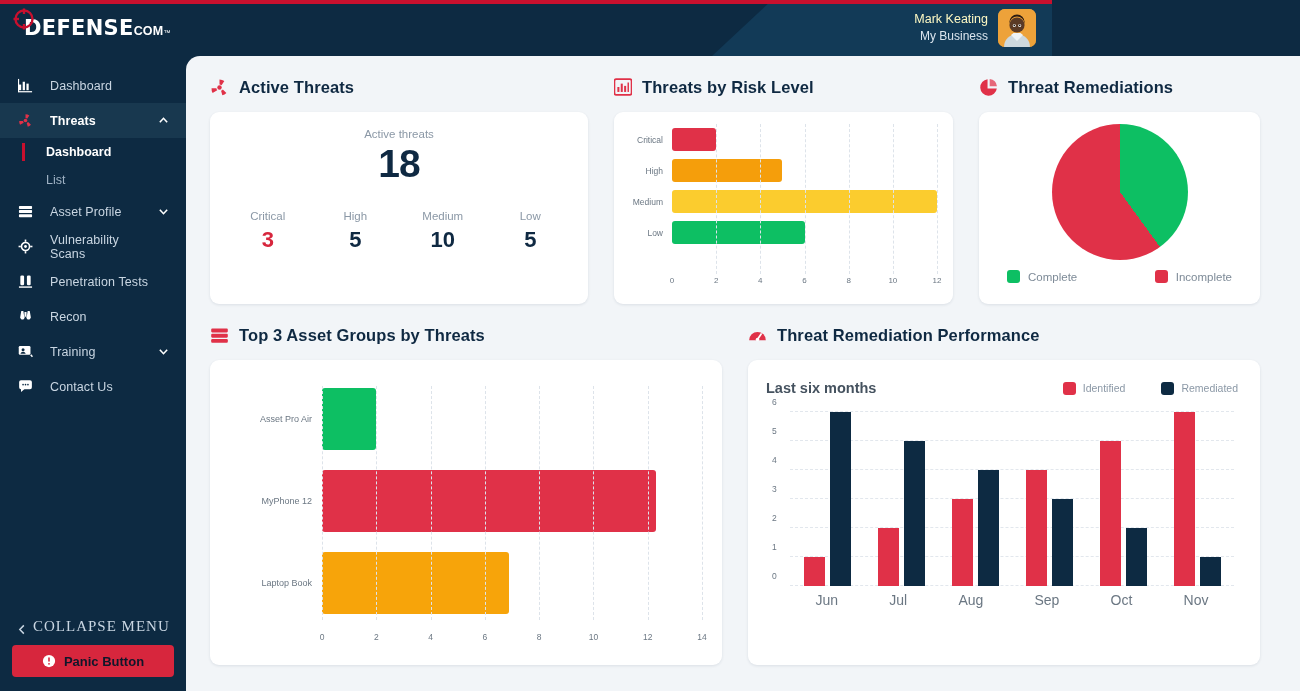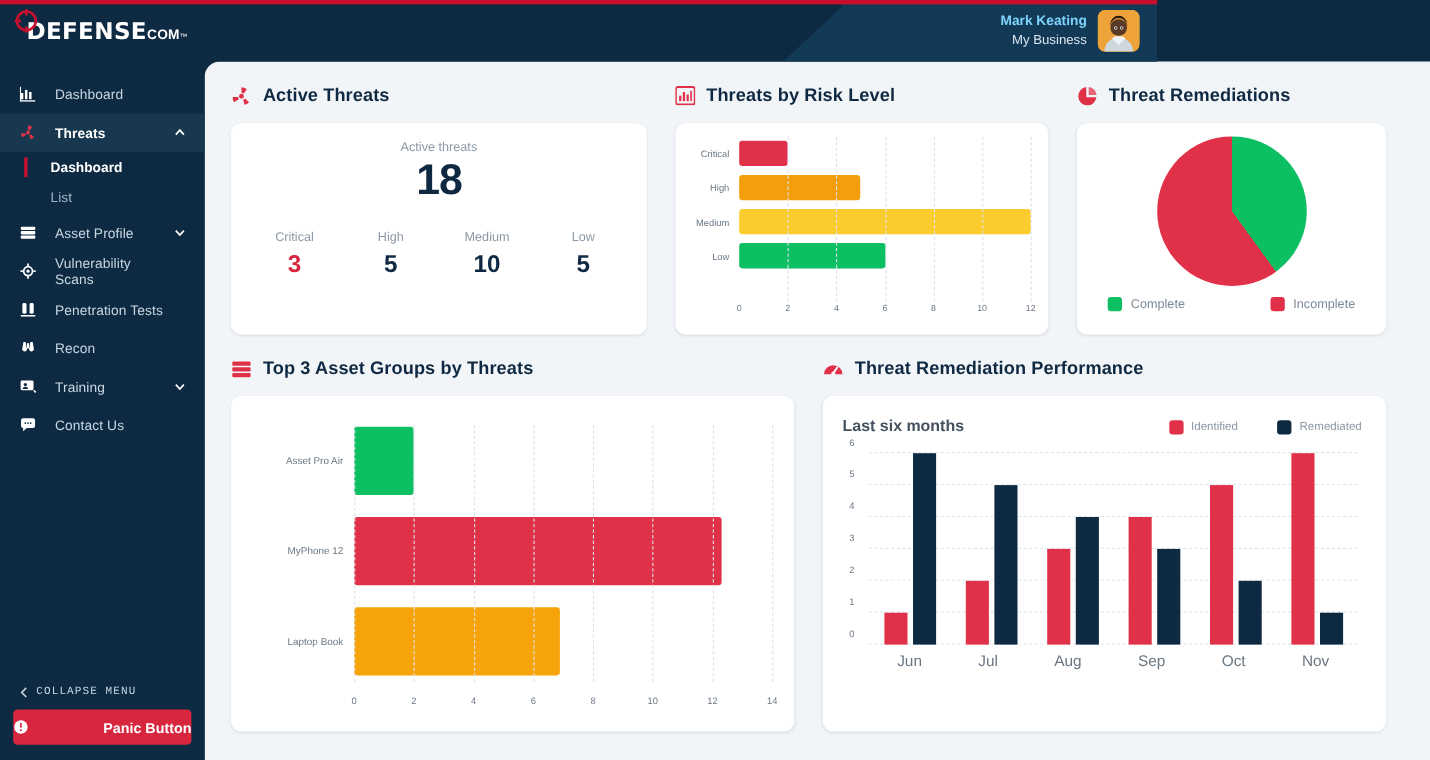--- a/index.html
+++ b/index.html
@@ -40,43 +40,43 @@
     display: flex; align-items: center; height: 28px; padding-left: 46px;
     font-size: 12.5px; color: #9fb2c4; cursor: pointer; position: relative;
   }
   .sub-item.current { color: #ffffff; font-weight: bold; }
   .sub-item.current::before {
     content: ""; position: absolute; left: 22px; top: 5px; width: 3px; height: 18px; background: #c8102e;
   }
   .sidebar-bottom { padding: 0 12px 14px 12px; }
   .collapse {
     display: flex; align-items: flex-end; gap: 7px; color: #c9d6e2;
-    font-size: 10px; letter-spacing: 1px; padding: 6px 0 10px 6px; cursor: pointer;
-    font-family: Liberation Mono, monospace;
+    font-size: 15px; letter-spacing: 1px; padding: 6px 0 10px 6px; cursor: pointer;
+    font-family: Liberation Serif, serif;
   }
   .panic {
     width: 100%; height: 32px; background: #d7263d; border: none; border-radius: 4px;
-    color: #ffffff; font-size: 13px; font-weight: bold; display: flex; align-items: center;
-    justify-content: space-between; gap: 8px; cursor: pointer; font-family: "Liberation Sans", sans-serif;
+    color: #0f172a; font-size: 13px; font-weight: bold; display: flex; align-items: center;
+    justify-content: center; gap: 8px; cursor: pointer; font-family: "Liberation Sans", sans-serif;
   }
 
   
   .header {
     position: absolute; top: 0; left: 186px; right: 0; height: 56px;
     background: #0d2a42; z-index: 10;
   }
   .header .diag {
     position: absolute; top: 0; right: 0; width: 340px; height: 56px;
     background: #123a57; clip-path: polygon(60px 0, 100% 0, 100% 100%, 0 100%);
   }
   .user {
     position: absolute; right: 16px; top: 9px; display: flex; align-items: center; gap: 10px;
   }
   .user-txt { text-align: right; line-height: 1.35; }
-  .user-name { color: #7dd3fc; font-size: 12.5px; font-weight: bold; }
+  .user-name { color: #fef9c3; font-size: 12.5px; font-weight: normal; }
   .user-org { color: #dbe5ee; font-size: 12px; }
   .avatar {
     width: 38px; height: 38px; border-radius: 7px; overflow: hidden;
     background: linear-gradient(#f0a73a, #e8952a); position: relative; flex: 0 0 38px;
   }
 
   
   .main {
     position: absolute; left: 186px; top: 56px; width: 1114px; height: 635px;
     background: #f2f5f8; border-top-left-radius: 14px; overflow: hidden;

